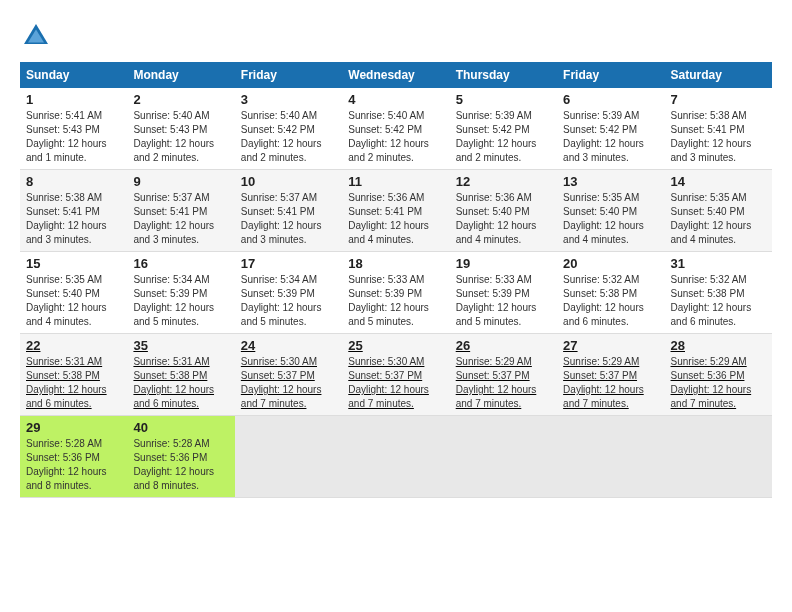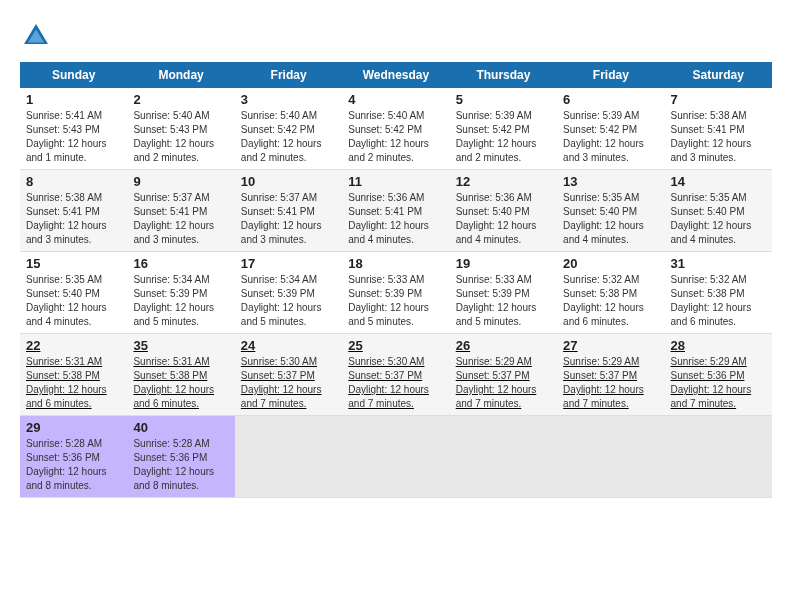--- a/index.html
+++ b/index.html
@@ -47,21 +47,21 @@
       color: #555;
     }
     table {
       width: 100%;
       border-collapse: collapse;
       font-size: 11px;
     }
     thead tr th {
       background-color: #1a6faf;
       color: #fff;
-      text-align: center;
+      text-align: left;
       padding: 6px 6px;
       font-size: 12px;
       font-weight: bold;
     }
     tbody tr {
       border-bottom: 1px solid #ddd;
     }
     tbody tr:nth-child(odd) {
       background-color: #f9f9f9;
     }
@@ -317,21 +317,21 @@
 and 7 minutes.</div>
         </td>
         <td>
           <span class="day-number">28</span>
           <div class="day-info" style="white-space: pre-line;">Sunrise: 5:29 AM
 Sunset: 5:36 PM
 Daylight: 12 hours
 and 7 minutes.</div>
         </td>
       </tr>
-      <tr style="background-color: #c4b5fd;">
+      <tr style="background-color: #bef264;">
         <td>
           <span class="day-number">29</span>
           <div class="day-info" style="white-space: pre-line;">Sunrise: 5:28 AM
 Sunset: 5:36 PM
 Daylight: 12 hours
 and 8 minutes.</div>
         </td>
         <td>
           <span class="day-number">40</span>
           <div class="day-info" style="white-space: pre-line;">Sunrise: 5:28 AM

